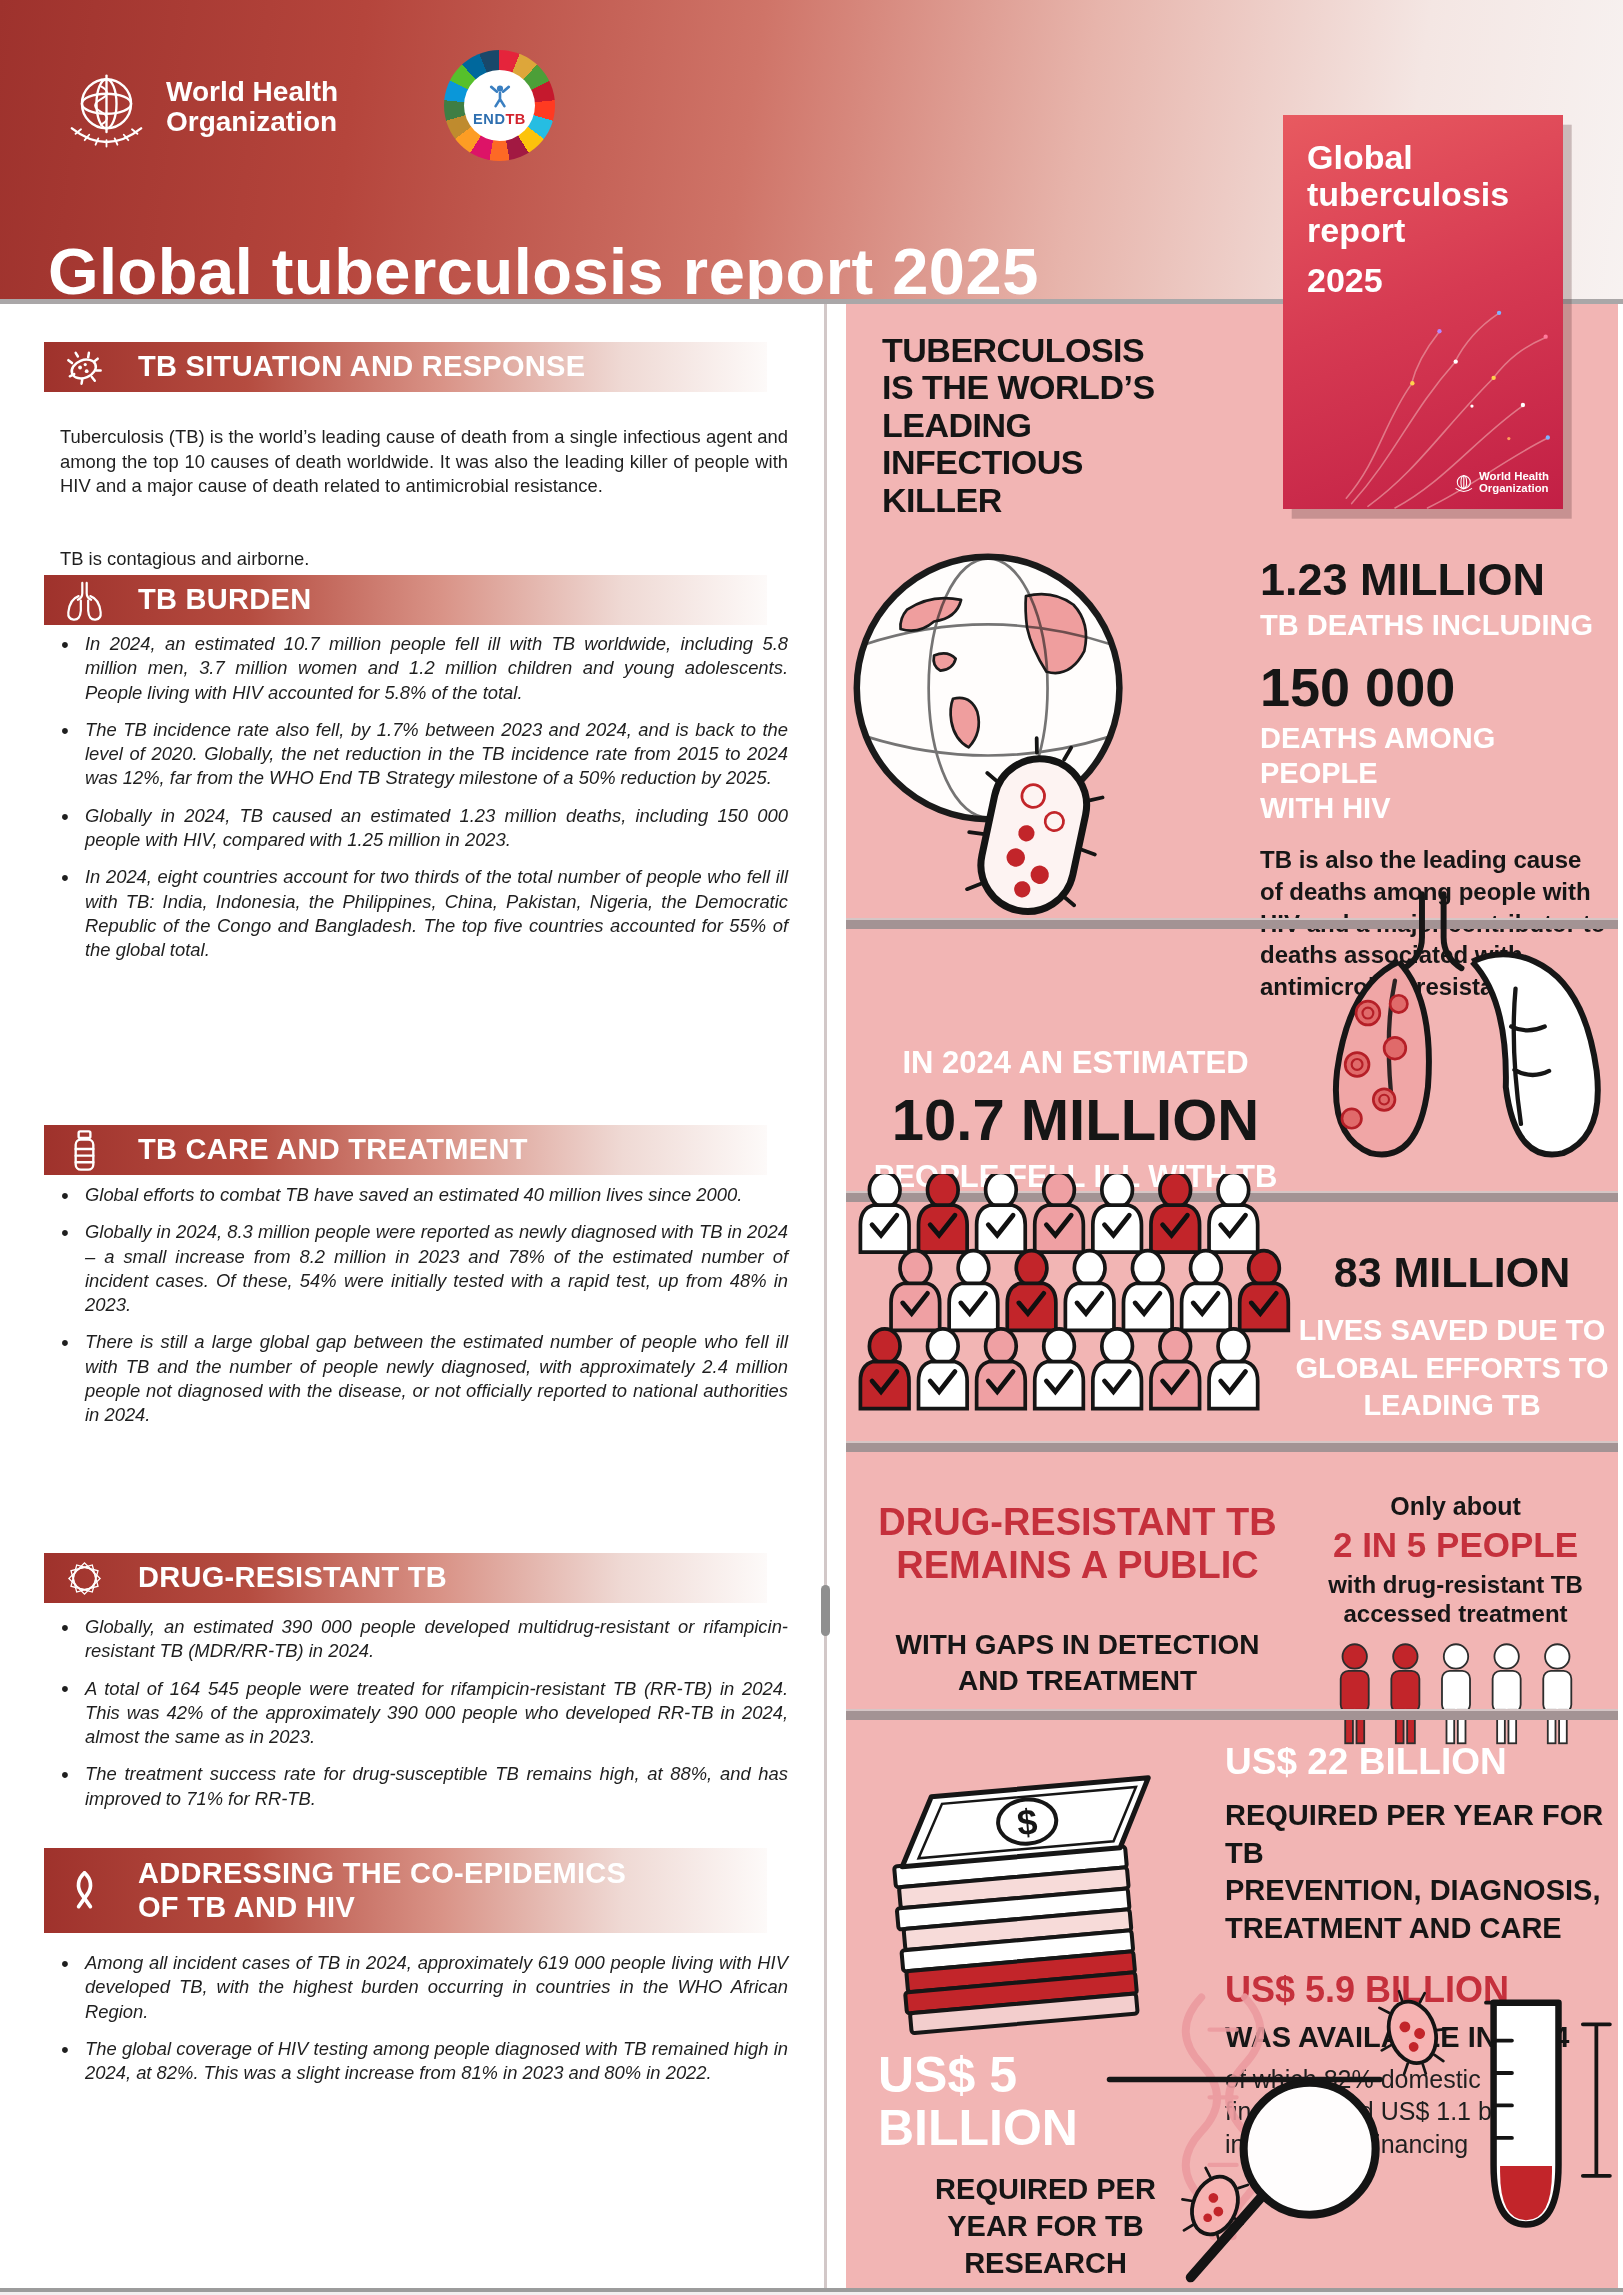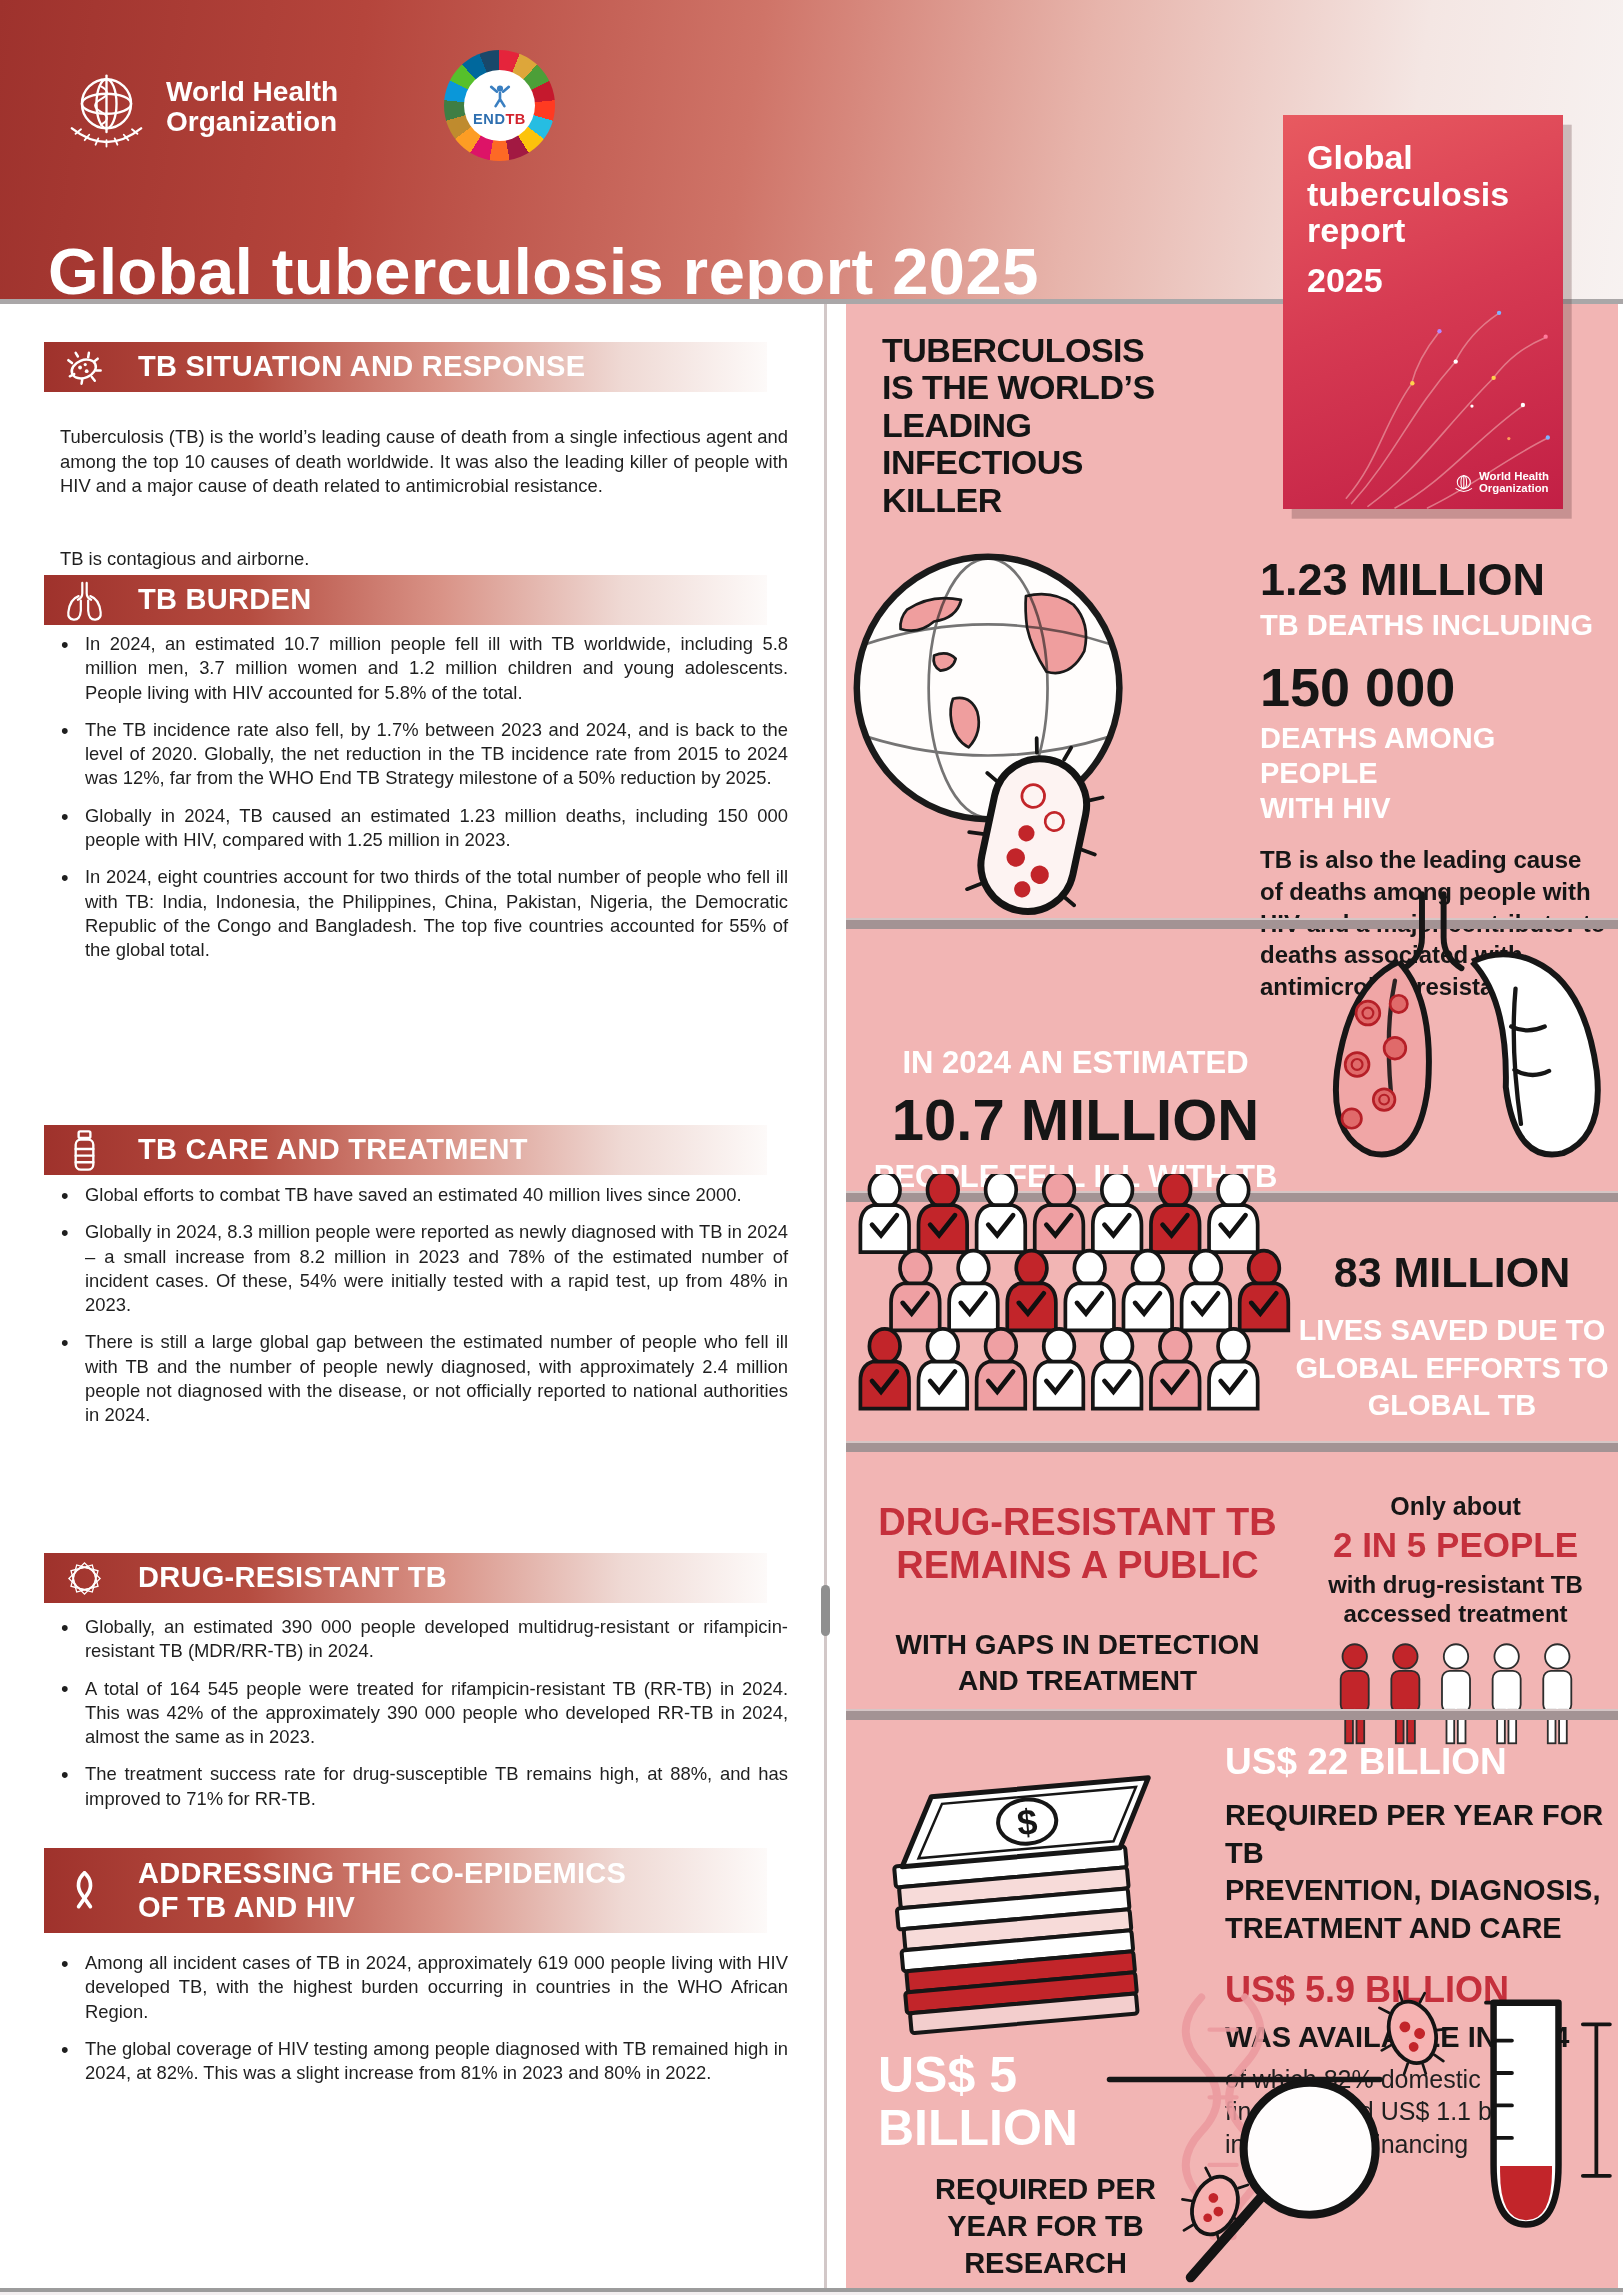--- a/index.html
+++ b/index.html
@@ -31,21 +31,21 @@
   .cover-who{position:absolute;right:14px;bottom:14px;display:flex;align-items:center;color:#ffffff;}
   .cover-who-text{font-size:11.4px;line-height:1.1;font-weight:bold;margin-left:4.3px;}
 
   
   .sec-bar{position:absolute;left:44px;width:723px;display:flex;align-items:center;
            background:linear-gradient(to right,#9f322c 0%,#b54c40 28%,#d99387 55%,#efd9d4 80%,#fdfaf9 100%);}
   .sec-bar .bar-icon{width:52px;display:flex;justify-content:center;margin-left:14px;flex:0 0 auto;}
   .sec-bar h2{color:#ffffff;font-size:29px;font-weight:bold;letter-spacing:0.3px;margin:0 0 0 28px;line-height:1.15;}
   .body-copy{position:absolute;left:60px;width:728px;font-size:18.4px;line-height:1.32;color:#1f1f1f;text-align:justify;}
   ul.bullets{list-style:none;margin:0;padding:0;}
-  ul.bullets li{position:relative;padding-left:25px;margin-bottom:13px;text-align:justify;}
+  ul.bullets li{position:relative;padding-left:25px;margin-bottom:13px;text-align:justify;font-style:italic;}
   ul.bullets li::before{content:"\2022";position:absolute;left:1.1px;top:-1.1px;font-size:21.6px;}
 
   
   .pink-col{position:absolute;left:846px;top:304px;width:772px;height:1985px;background:#f2b5b4;}
   .sep{position:absolute;left:0;width:772px;height:8.7px;background:#a39394;border-top:2.2px solid #d5c6c6;}
   .w{color:#ffffff;font-weight:bold;}
   .blk{color:#161616;font-weight:bold;}
   .red{color:#c5303c;font-weight:bold;}
 
   .killer-head{position:absolute;left:36px;top:28px;font-size:34px;line-height:1.1;font-weight:bold;color:#151515;letter-spacing:-0.5px;}
@@ -461,21 +461,21 @@
         <ellipse cx="56" cy="30" rx="29" ry="33" fill="#ffffff" stroke="#151515" stroke-width="7"></ellipse>
         <path d="M10 148 v-52 q0 -30 24 -37 h44 q24 7 24 37 v52 z" fill="#ffffff" stroke="#151515" stroke-width="7"></path>
         <path d="M32 96 l17 20 l30 -38" fill="none" stroke="#101010" stroke-width="9" stroke-linecap="round"></path>
           </g>
         </svg>
       <div class="saved-block">
         <div class="saved-stat blk">83 MILLION</div>
         <div class="saved-label w">
           <div>LIVES SAVED DUE TO</div>
           <div>GLOBAL EFFORTS TO</div>
-          <div>GLOBAL TB</div>
+          <div>LEADING TB</div>
         </div>
       </div>
     </div>
 
     <div class="sep" style="top:1137px;"></div>
 
     <div>
       <div class="mdr-left">
         <div class="mdr-title red">
           <div>DRUG-RESISTANT TB</div>

